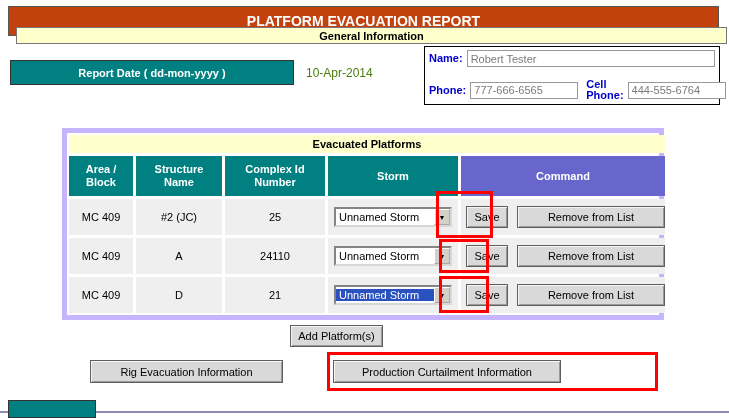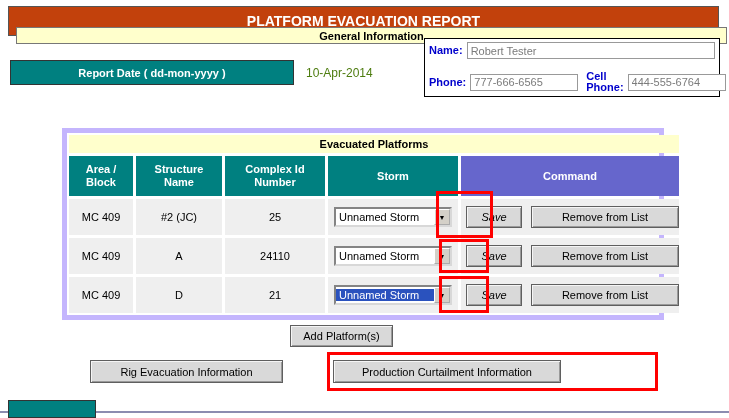--- a/index.html
+++ b/index.html
@@ -44,21 +44,21 @@
     display: flex; align-items: center; justify-content: center;
   }
   .report-date-value {
     left: 306px; top: 60px; width: 110px; height: 25px;
     color: #4d7c0f; font-size: 12px;
     display: flex; align-items: center;
   }
 
   
   .contact-box {
-    left: 424px; top: 38px; width: 296px; height: 59px;
+    left: 424px; top: 46px; width: 296px; height: 59px;
     border: 1px solid #000000;
     background: #ffffff;
     padding: 3px 4px;
     display: flex; flex-direction: column; justify-content: space-between;
   }
   .contact-row { display: flex; align-items: center; }
   .lbl {
     color: #0000CC; font-size: 11px; font-weight: bold;
     margin-right: 4px; white-space: pre-line; line-height: 11px;
   }
@@ -138,23 +138,23 @@
   
   .btn {
     font-family: "Liberation Sans", sans-serif;
     font-size: 11px; color: #000000;
     background: #D9D9D9;
     border: 1px solid #5f5f5f;
     box-shadow: inset 1px 1px 0 #f5f5f5, inset -1px -1px 0 #9a9a9a;
     height: 22px;
     cursor: default;
   }
-  .save-btn { width: 56px; font-style: italic; }
+  .save-btn { width: 42px; }
   .remove-btn { width: 148px; }
-  .add-btn { left: 290px; top: 325px; width: 103px; height: 22px; }
+  .add-btn { left: 290px; top: 325px; width: 93px; height: 22px; }
   .rig-btn { left: 90px; top: 360px; width: 193px; height: 23px; }
   .prod-btn { left: 333px; top: 360px; width: 228px; height: 23px; }
 
   
   .annotation {
     border: 3px solid #FF0000;
     pointer-events: none;
   }
   .ann-save-1 { left: 436px; top: 191px; width: 57px; height: 47px; }
   .ann-save-2 { left: 439px; top: 239px; width: 50px; height: 34px; }

